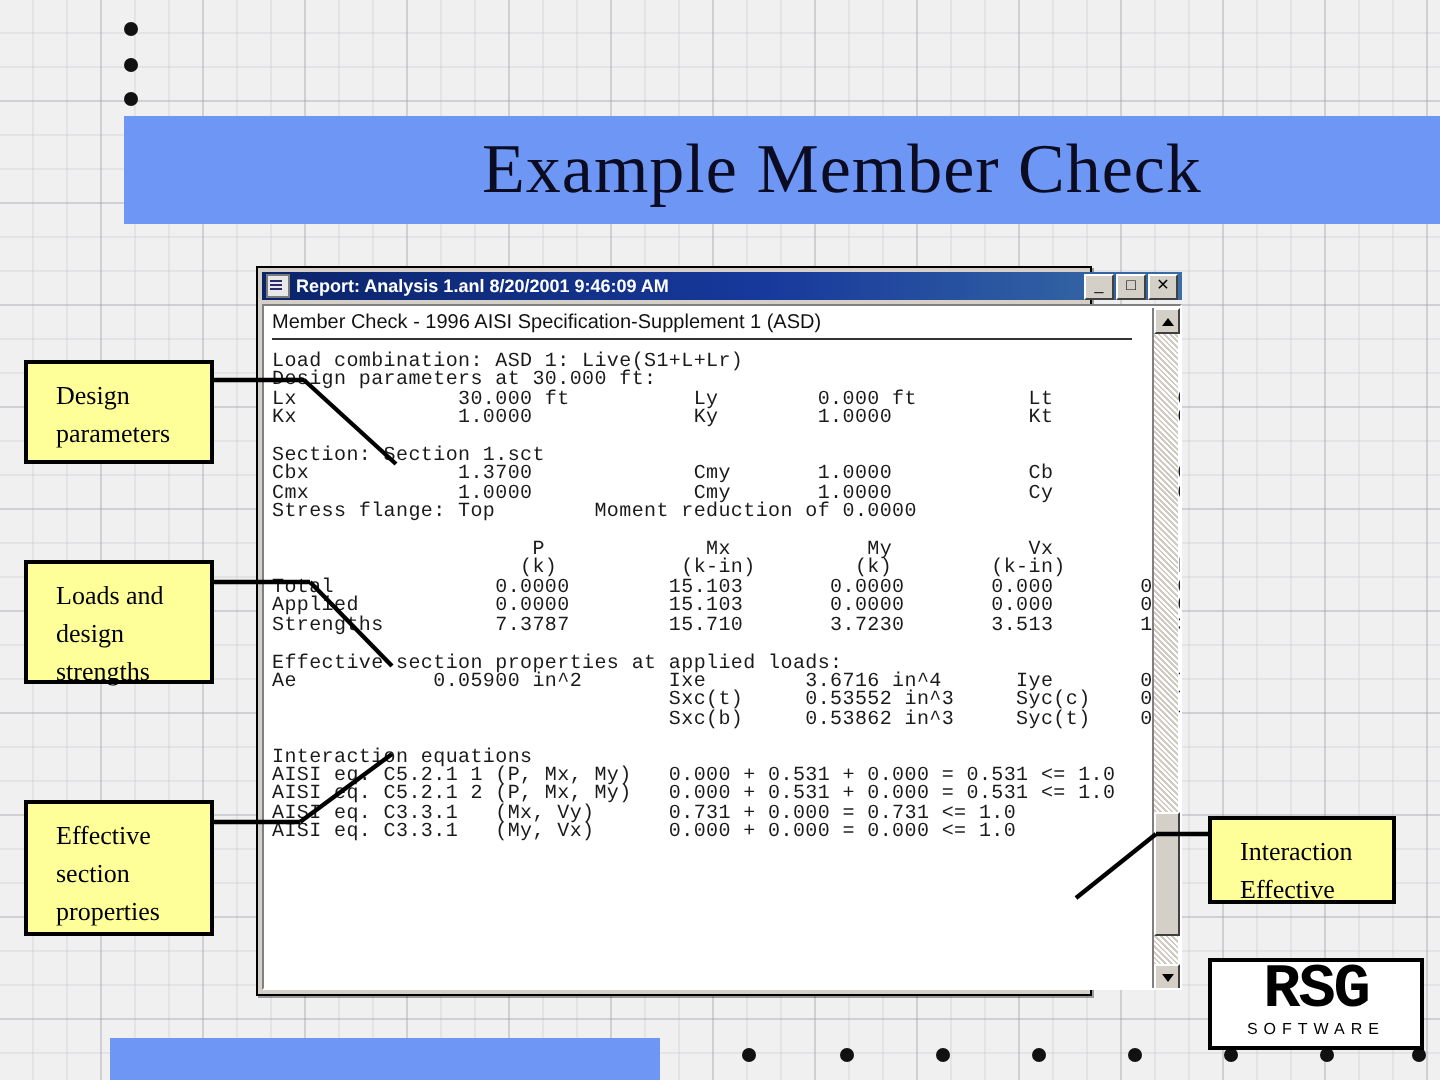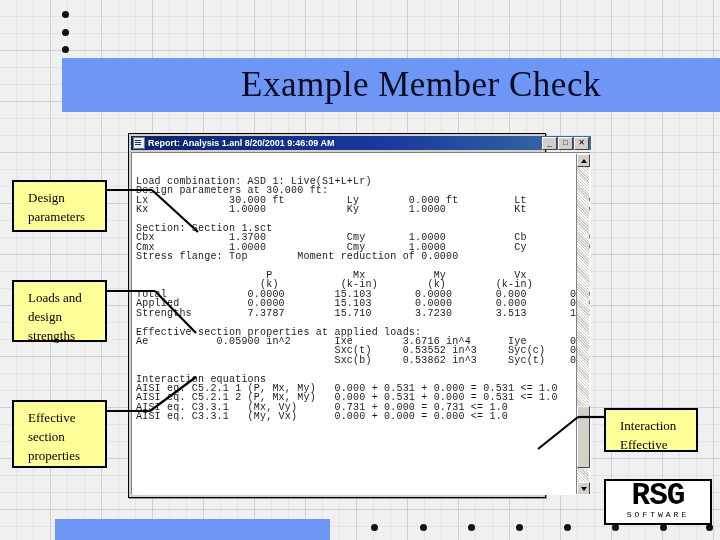--- a/index.html
+++ b/index.html
@@ -232,21 +232,21 @@
   #rsg-main {
     font-family: Liberation Mono, monospace;
     font-size: 31px;
     font-weight: bold;
     line-height: 30px;
     text-align: center;
     color: #000;
     letter-spacing: -1px;
   }
   #rsg-sub {
-    font-family: Liberation Mono, monospace;
+    font-family: Liberation Sans, sans-serif;
     font-size: 8px;
     line-height: 10px;
     text-align: center;
     color: #000;
     letter-spacing: 3px;
     margin-top: -1px;
   }
 </style>
 </head>
 <body>
@@ -265,20 +265,21 @@
 
     <div id="win-titlebar">
       <div id="win-icon"></div>
       <div id="win-title-text">Report: Analysis 1.anl 8/20/2001 9:46:09 AM</div>
       <div class="win-btn">_</div>
       <div class="win-btn">□</div>
       <div class="win-btn">✕</div>
     </div>
 
     <div id="win-body">
+      <div id="doc-header">Member Check - 1996 AISI Specification-Supplement 1 (ASD)</div>
       <div id="doc-text">Load combination: ASD 1: Live(S1+L+Lr)
 Design parameters at 30.000 ft:
 Lx             30.000 ft          Ly        0.000 ft         Lt        0.000
 Kx             1.0000             Ky        1.0000           Kt        1.0000
 
 Section: Section 1.sct
 Cbx            1.3700             Cmy       1.0000           Cb        1.0000
 Cmx            1.0000             Cmy       1.0000           Cy        1.0000
 Stress flange: Top        Moment reduction of 0.0000
 

